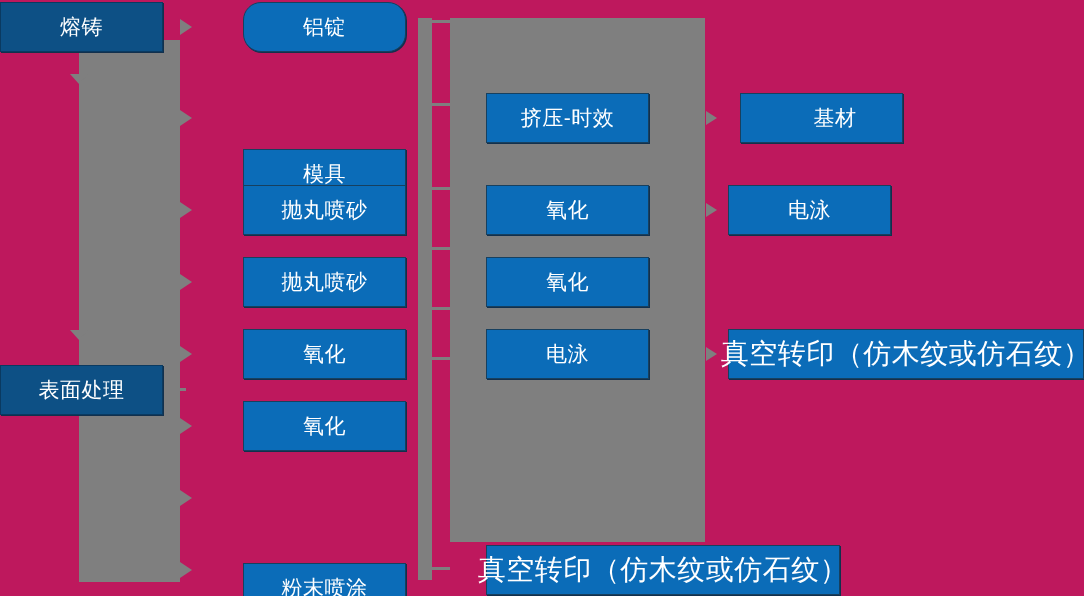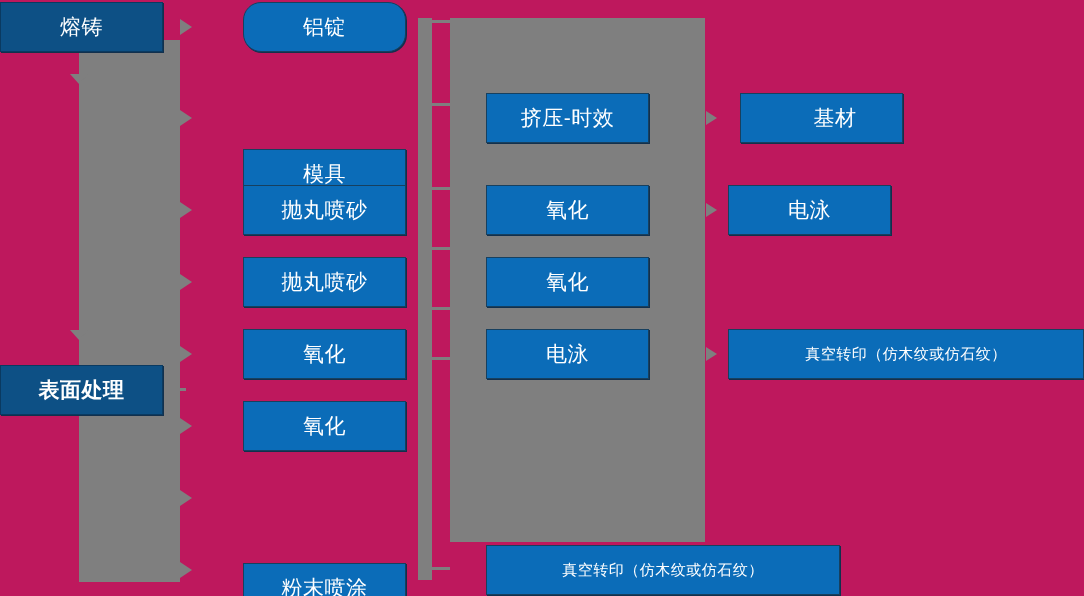--- a/index.html
+++ b/index.html
@@ -72,21 +72,21 @@
     color: #ffffff;
     border: 1px solid #16375c;
     box-shadow: 1px 1px 0 #12304d;
     font-size: 21px;
     line-height: 1.1;
     letter-spacing: 0.5px;
     white-space: nowrap;
   }
   .box.dark  { background: #0d5085; border-color: #0a3a61; }
   .box.light { background: #0b6cb8; border-color: #17405f; }
-  .box.wide  { font-size: 15px; }
+  .box.wide  { font-size: 28px; }
 </style>
 </head>
 <body>
 
 <div id="canvas">
 
   <div class="gray" style="left:79px; top:40px; width:101px; height:542px;"></div>
 
   <div class="arrow-down" style="left:70px; top:74px;"></div>
 
@@ -113,21 +113,21 @@
   <div class="tick" style="left:418px; top:357px; width:32px;"></div>
   <div class="tick" style="left:432px; top:567px; width:18px;"></div>
 
   <div class="gray-band" style="left:450px; top:18px; width:255px; height:524px;"></div>
 
   <div class="arrow-right-sm" style="left:706px; top:111px;"></div>
   <div class="arrow-right-sm" style="left:706px; top:203px;"></div>
   <div class="arrow-right-sm" style="left:706px; top:347px;"></div>
 
   <div class="box dark" style="left:0px; top:2px; width:163px; height:50px;">熔铸</div>
-  <div class="box dark" style="left:0px; top:365px; width:163px; height:50px;font-weight:bold;">表面处理</div>
+  <div class="box dark" style="left:0px; top:365px; width:163px; height:50px;">表面处理</div>
 
   <div class="box light" style="left:243px; top:2px; width:163px; height:50px;border-radius:18px;">铝锭</div>
   <div class="box light" style="left:243px; top:102px; width:163px; height:50px;margin-top:47px;">模具</div>
   <div class="box light" style="left:243px; top:185px; width:163px; height:50px;">抛丸喷砂</div>
   <div class="box light" style="left:243px; top:257px; width:163px; height:50px;">抛丸喷砂</div>
   <div class="box light" style="left:243px; top:329px; width:163px; height:50px;">氧化</div>
   <div class="box light" style="left:243px; top:401px; width:163px; height:50px;">氧化</div>
   <div class="box light" style="left:243px; top:539px; width:163px; height:50px;margin-top:24px;">粉末喷涂</div>
 
   <div class="box light" style="left:486px; top:93px; width:163px; height:50px;">挤压-时效</div>

